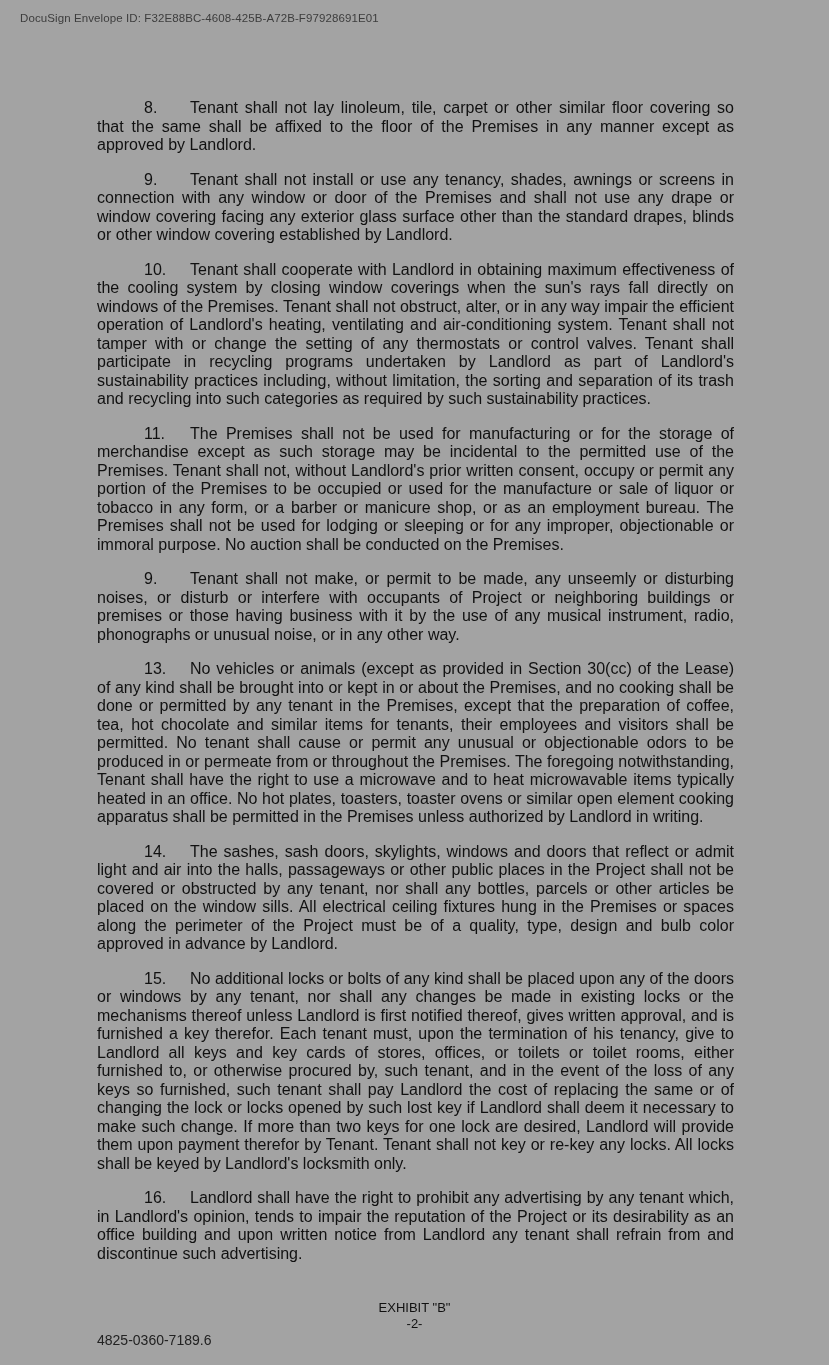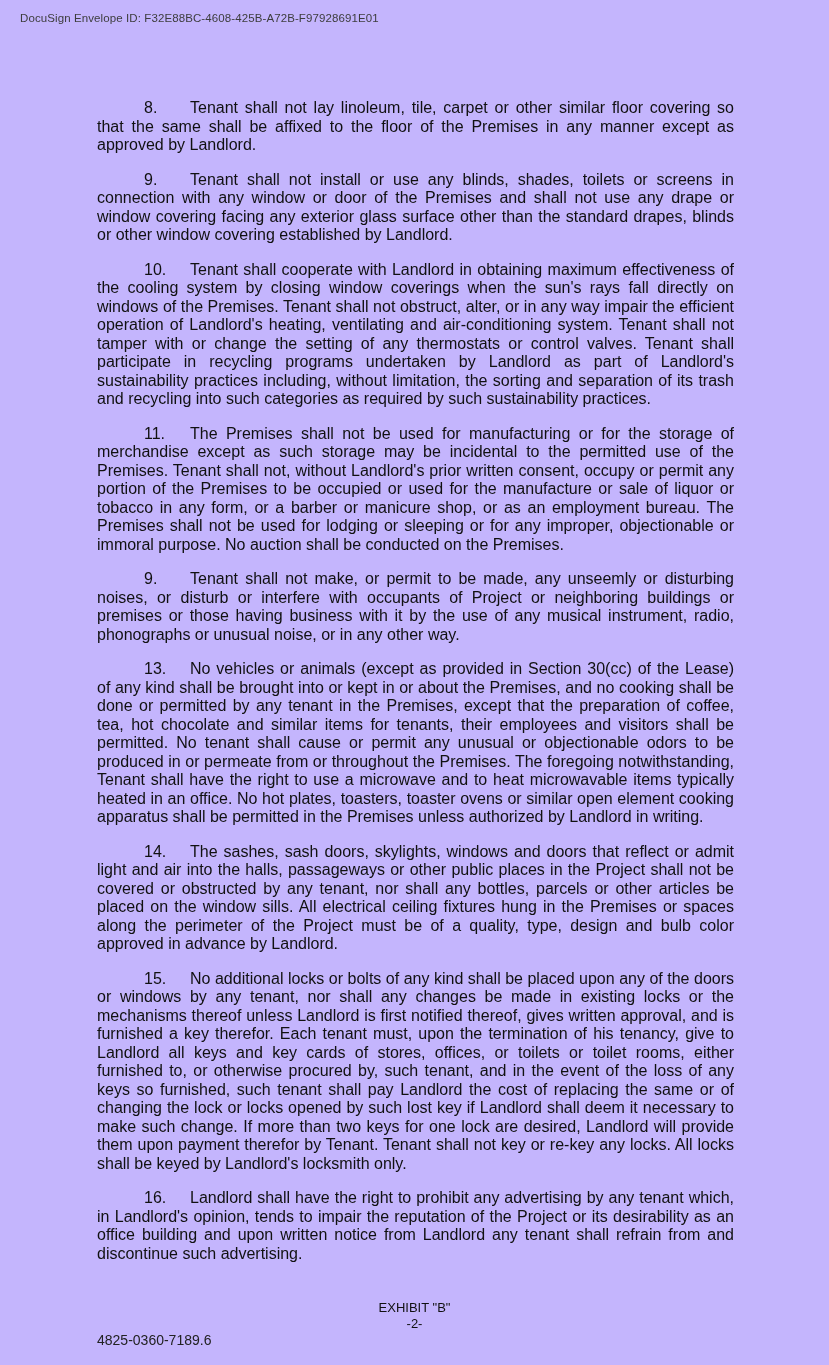--- a/index.html
+++ b/index.html
@@ -4,21 +4,21 @@
 <style>
   html, body {
     margin: 0;
     padding: 0;
     background: #ffffff;
   }
   .page {
     position: relative;
     width: 829px;
     height: 1365px;
-    background: #c4b5fd;
+    background: #a3a3a3;
     font-family: "Liberation Sans", "DejaVu Sans", sans-serif;
     color: #111111;
     overflow: hidden;
   }
   .docusign-header {
     position: absolute;
     left: 20px;
     top: 12px;
     font-size: 11.5px;
     color: #3d3d3d;
@@ -71,21 +71,21 @@
 <body>
 
 <div class="page">
 
   <div class="docusign-header">DocuSign Envelope ID: F32E88BC-4608-425B-A72B-F97928691E01</div>
 
   <div class="content">
 
     <p class="para"><span class="num">8.</span><span>Tenant shall not lay linoleum, tile, carpet or other similar floor covering so that the same shall be affixed to the floor of the Premises in any manner except as approved by Landlord.</span></p>
 
-    <p class="para"><span class="num">9.</span><span>Tenant shall not install or use any blinds, shades, toilets or screens in connection with any window or door of the Premises and shall not use any drape or window covering facing any exterior glass surface other than the standard drapes, blinds or other window covering established by Landlord.</span></p>
+    <p class="para"><span class="num">9.</span><span>Tenant shall not install or use any tenancy, shades, awnings or screens in connection with any window or door of the Premises and shall not use any drape or window covering facing any exterior glass surface other than the standard drapes, blinds or other window covering established by Landlord.</span></p>
 
     <p class="para"><span class="num">10.</span><span>Tenant shall cooperate with Landlord in obtaining maximum effectiveness of the cooling system by closing window coverings when the sun's rays fall directly on windows of the Premises.  Tenant shall not obstruct, alter, or in any way impair the efficient operation of Landlord's heating, ventilating and air-conditioning system.  Tenant shall not tamper with or change the setting of any thermostats or control valves.  Tenant shall participate in recycling programs undertaken by Landlord as part of Landlord's sustainability practices including, without limitation, the sorting and separation of its trash and recycling into such categories as required by such sustainability practices.</span></p>
 
     <p class="para"><span class="num">11.</span><span>The Premises shall not be used for manufacturing or for the storage of merchandise except as such storage may be incidental to the permitted use of the Premises.  Tenant shall not, without Landlord's prior written consent, occupy or permit any portion of the Premises to be occupied or used for the manufacture or sale of liquor or tobacco in any form, or a barber or manicure shop, or as an employment bureau.  The Premises shall not be used for lodging or sleeping or for any improper, objectionable or immoral purpose.  No auction shall be conducted on the Premises.</span></p>
 
     <p class="para"><span class="num">9.</span><span>Tenant shall not make, or permit to be made, any unseemly or disturbing noises, or disturb or interfere with occupants of Project or neighboring buildings or premises or those having business with it by the use of any musical instrument, radio, phonographs or unusual noise, or in any other way.</span></p>
 
     <p class="para"><span class="num">13.</span><span>No vehicles or animals (except as provided in Section 30(cc) of the Lease) of any kind shall be brought into or kept in or about the Premises, and no cooking shall be done or permitted by any tenant in the Premises, except that the preparation of coffee, tea, hot chocolate and similar items for tenants, their employees and visitors shall be permitted.  No tenant shall cause or permit any unusual or objectionable odors to be produced in or permeate from or throughout the Premises.  The foregoing notwithstanding, Tenant shall have the right to use a microwave and to heat microwavable items typically heated in an office.  No hot plates, toasters, toaster ovens or similar open element cooking apparatus shall be permitted in the Premises unless authorized by Landlord in writing.</span></p>
 
     <p class="para"><span class="num">14.</span><span>The sashes, sash doors, skylights, windows and doors that reflect or admit light and air into the halls, passageways or other public places in the Project shall not be covered or obstructed by any tenant, nor shall any bottles, parcels or other articles be placed on the window sills.  All electrical ceiling fixtures hung in the Premises or spaces along the perimeter of the Project must be of a quality, type, design and bulb color approved in advance by Landlord.</span></p>

